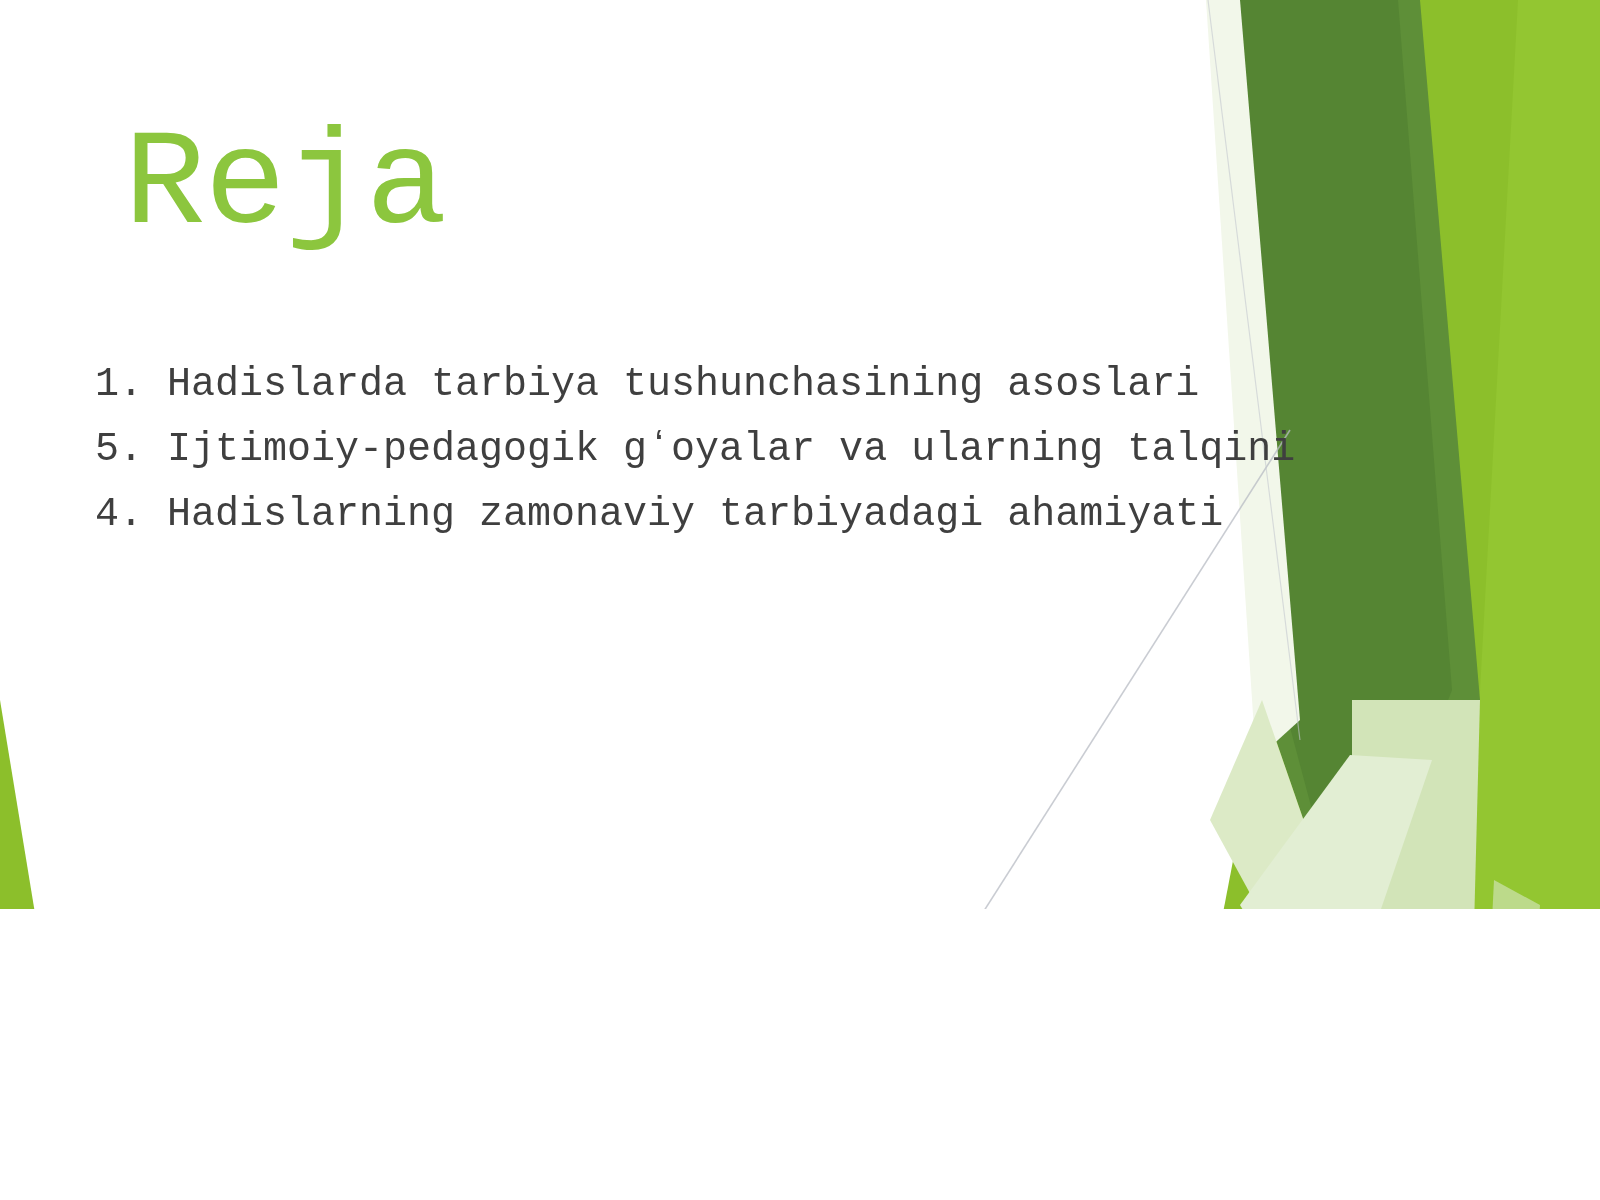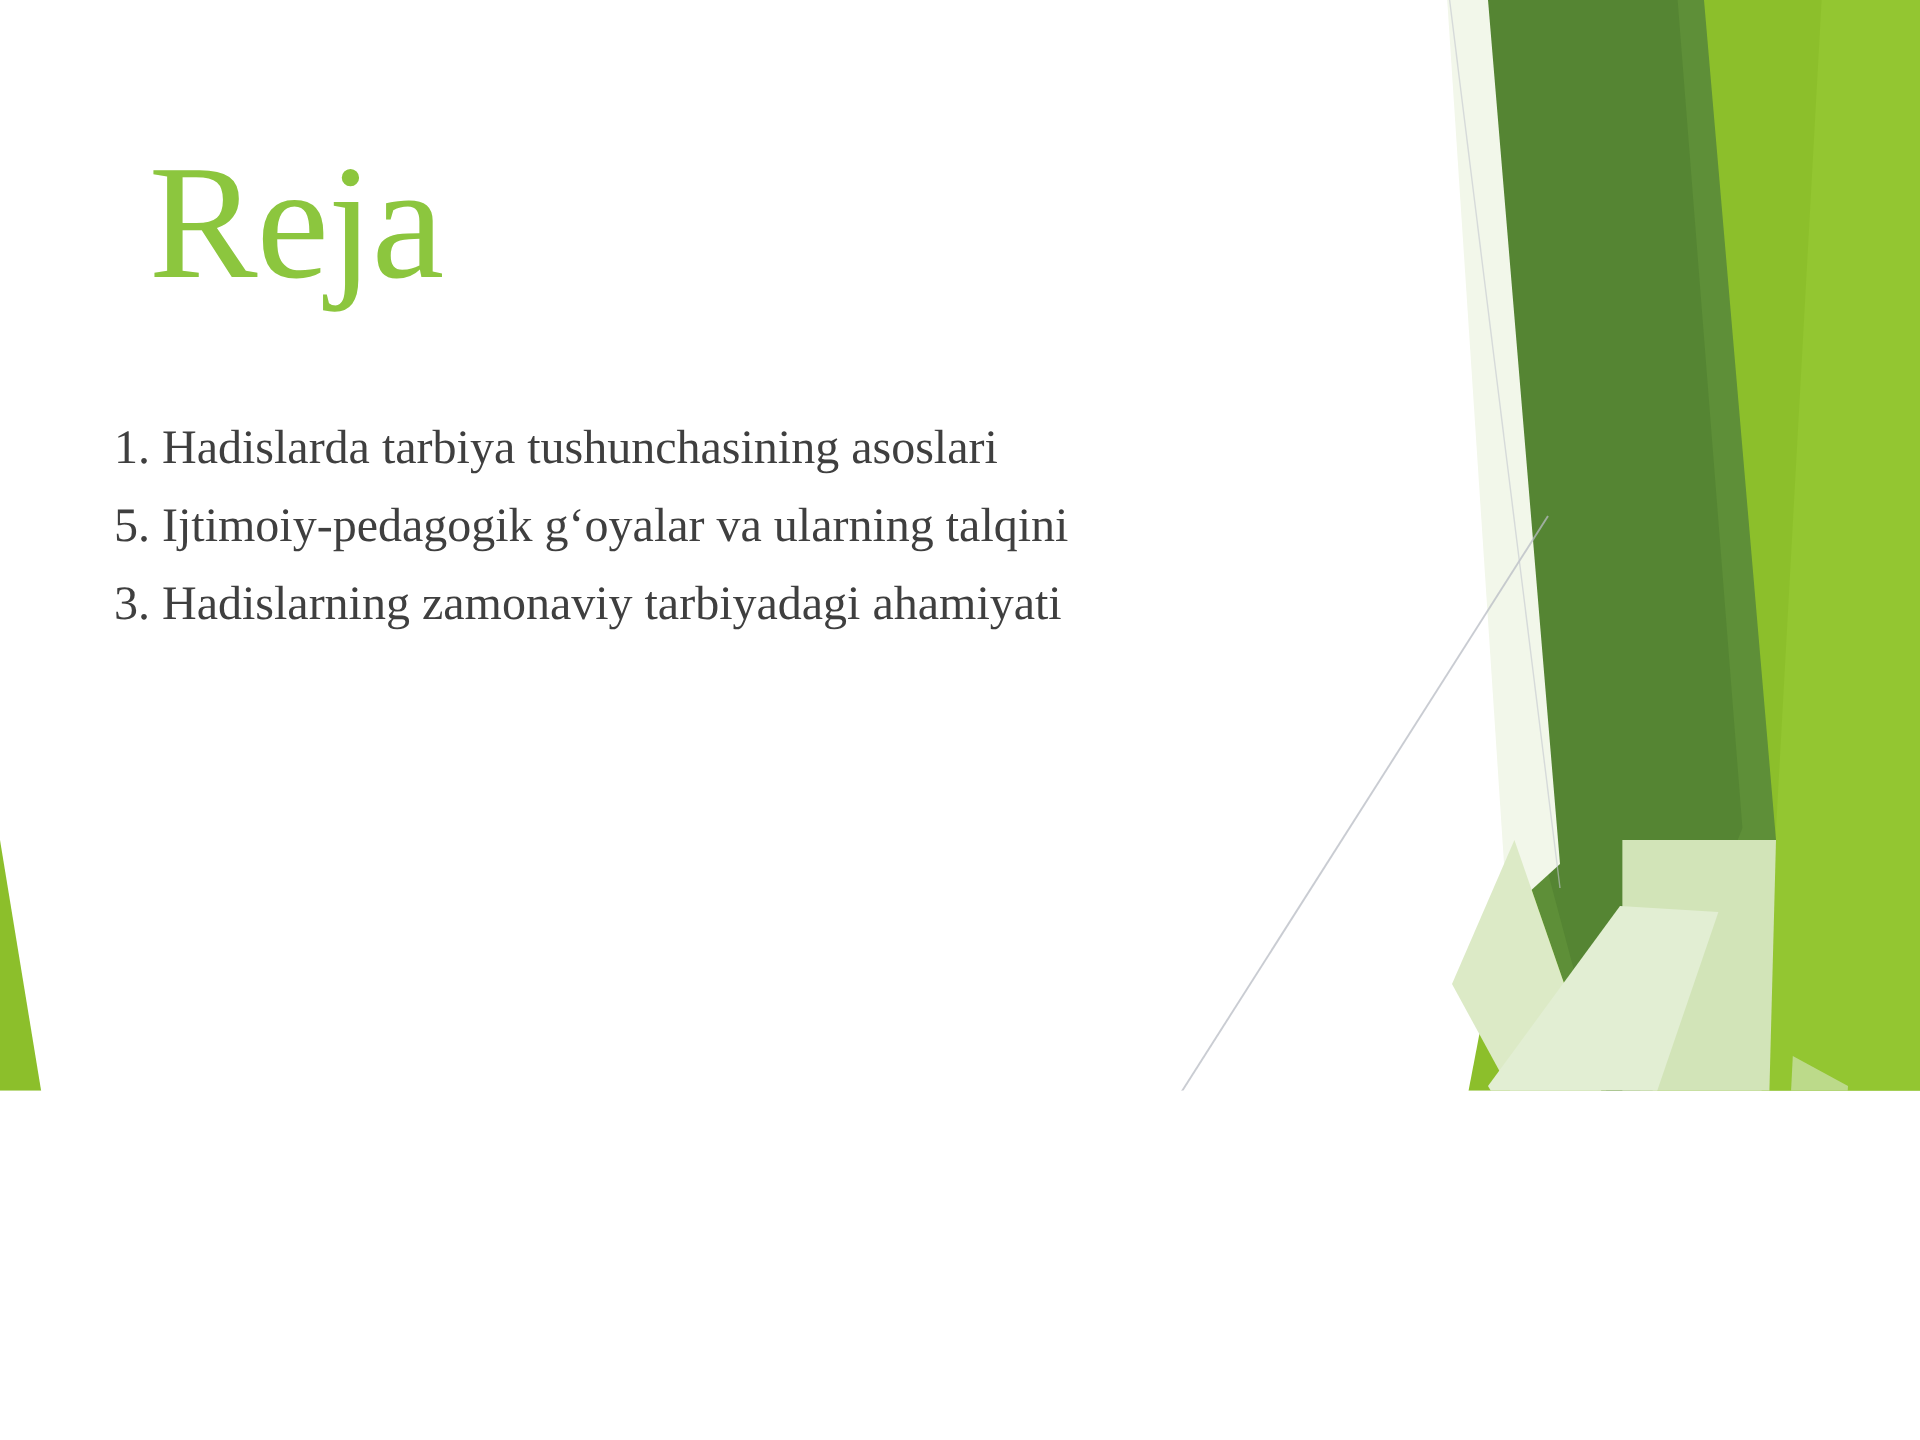--- a/index.html
+++ b/index.html
@@ -7,21 +7,21 @@
     padding: 0;
     background: #ffffff;
   }
 
   #slide {
     position: relative;
     width: 1600px;
     height: 909px;
     background: #ffffff;
     overflow: hidden;
-    font-family: Liberation Serif, serif;
+    font-family: Liberation Mono, monospace;
   }
 
   #decor-layer {
     position: absolute;
     inset: 0;
     width: 1600px;
     height: 1200px;
     pointer-events: none;
   }
 
@@ -39,21 +39,21 @@
     line-height: 1.0;
     font-weight: 400;
     letter-spacing: -1px;
     color: #8CC63E;
     white-space: nowrap;
   }
 
   #body-list {
     position: absolute;
     left: 95px;
-    top: 340px;
+    top: 352px;
     width: 1050px;
     margin: 0;
     padding: 0;
     list-style: none;
   }
 
   #body-list li {
     font-size: 40px;
     line-height: 65px;
     color: #3F3F3F;
@@ -99,18 +99,18 @@
 
   </svg>
 
   <div id="content">
 
     <div id="title">Reja</div>
 
     <ul id="body-list">
       <li>1. Hadislarda tarbiya tushunchasining asoslari</li>
       <li>5. Ijtimoiy-pedagogik gʻoyalar va ularning talqini</li>
-      <li>3. Hadislarning zamonaviy tarbiyadagi ahamiyati</li>
+      <li>4. Hadislarning zamonaviy tarbiyadagi ahamiyati</li>
     </ul>
 
   </div>
 
 </div>
 
 </body></html>

